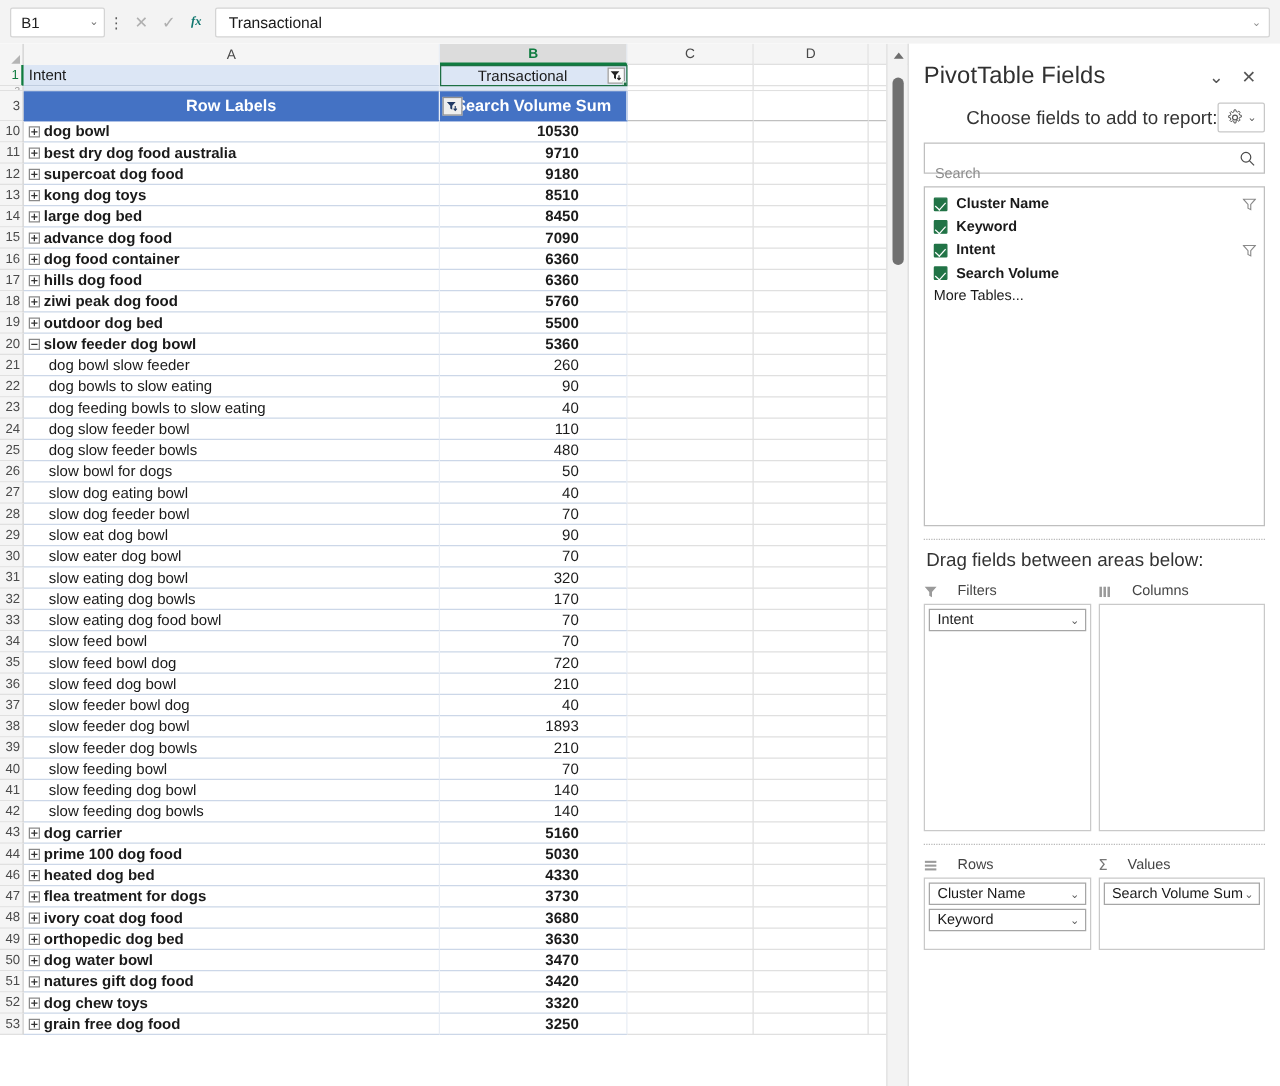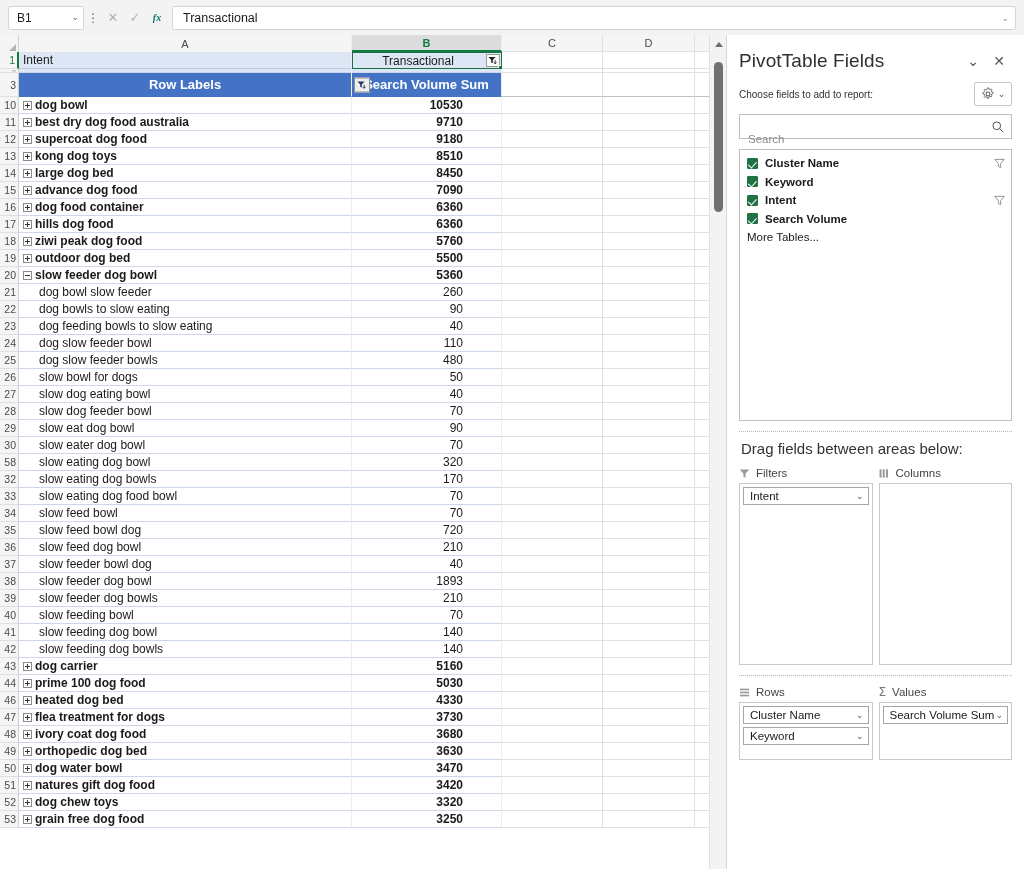--- a/index.html
+++ b/index.html
@@ -198,21 +198,21 @@
     letter-spacing: 0.1px;
   }
   .panel-icon-btn {
     width: 26px; height: 26px; display: flex;
     align-items: center; justify-content: center;
     color: #555; font-size: 14px;
   }
   #choose-row {
     display: flex; align-items: center; height: 34px;
   }
-  #choose-label { flex: 1; font-size: 10px; color: #333; }
+  #choose-label { flex: 1; font-size: 15px; color: #333; text-align: right; }
   #gear-btn {
     width: 38px; height: 24px; border: 1px solid #c8c8c8; background: #fff;
     display: flex; align-items: center; justify-content: center; gap: 3px;
     border-radius: 2px;
   }
   #search-box {
     height: 25px; border: 1px solid #bfbfbf; background: #fff;
     display: flex; align-items: center; padding: 0 6px 0 8px;
     margin-top: 3px;
   }
@@ -238,21 +238,21 @@
     font-size: 11.5px; color: #1a1a1a; padding-left: 3px; margin-top: 3px;
   }
   #drag-divider {
     border-top: 1px dotted #b9b9b9; margin-top: 10px;
   }
   #drag-label { font-size: 15px; color: #333; padding: 8px 0 6px 2px; }
   #areas {
     display: grid; grid-template-columns: 1fr 1fr; gap: 0 6px;
   }
   .area-head {
-    display: flex; align-items: center; gap: 6px; height: 20px;
+    display: flex; align-items: center; gap: 16px; height: 20px;
     font-size: 11.5px; color: #444;
   }
   .area-box {
     border: 1px solid #c9c9c9; background: #fff;
     padding: 3px; margin-bottom: 8px;
   }
   .area-box.tall { height: 182px; }
   .area-box.short { height: 58px; }
   .pill {
     height: 18px; border: 1px solid #a6a6a6; background: #fff;
@@ -556,21 +556,21 @@
           <div class="rowh">30</div>
           <div class="cA cell lbl sub">
             <span>slow eater dog bowl</span>
           </div>
           <div class="cB cell num">70</div>
           <div class="cC cell"></div>
           <div class="cD cell"></div>
           <div class="cE cell"></div>
         </div>
         <div class="row">
-          <div class="rowh">58</div>
+          <div class="rowh">31</div>
           <div class="cA cell lbl sub">
             <span>slow eating dog bowl</span>
           </div>
           <div class="cB cell num">320</div>
           <div class="cC cell"></div>
           <div class="cD cell"></div>
           <div class="cE cell"></div>
         </div>
         <div class="row">
           <div class="rowh">32</div>

